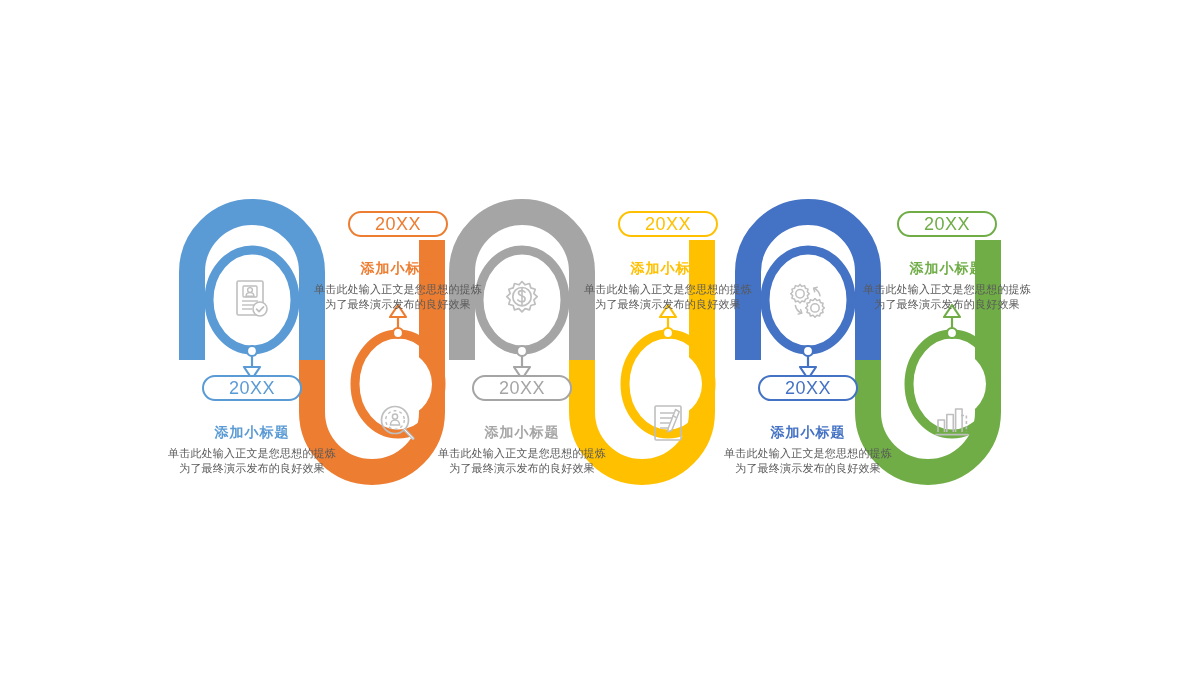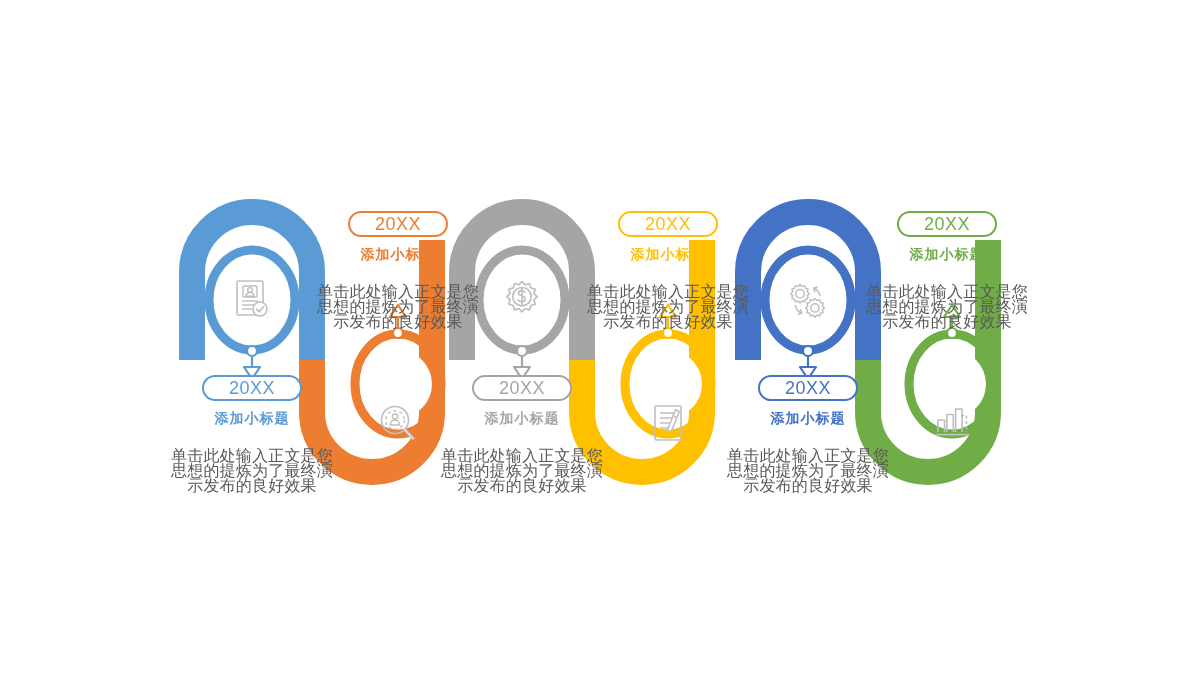--- a/index.html
+++ b/index.html
@@ -13,24 +13,24 @@
 
   .txtblock{position:absolute;width:170px;text-align:center;}
   .pill{
     display:inline-block;box-sizing:border-box;
     width:100px;height:26px;line-height:23px;
     border:2px solid currentColor;border-radius:13px;
     font-size:18px;letter-spacing:.5px;text-align:center;
     background:#fff;
   }
   .subtitle{
-    font-size:14px;font-weight:bold;margin-top:9px;letter-spacing:1px;
+    font-size:14px;font-weight:bold;margin-top:23px;letter-spacing:1px;
   }
   .body{
-    font-size:16px;line-height:15px;color:#595959;margin-top:20px;
+    font-size:11px;line-height:15px;color:#595959;margin-top:4px;
     letter-spacing:.2px;
   }
 </style>
 </head>
 <body>
 
 <div id="stage">
 
   <svg id="ribbon" viewBox="0 0 1200 680">
     <defs>

